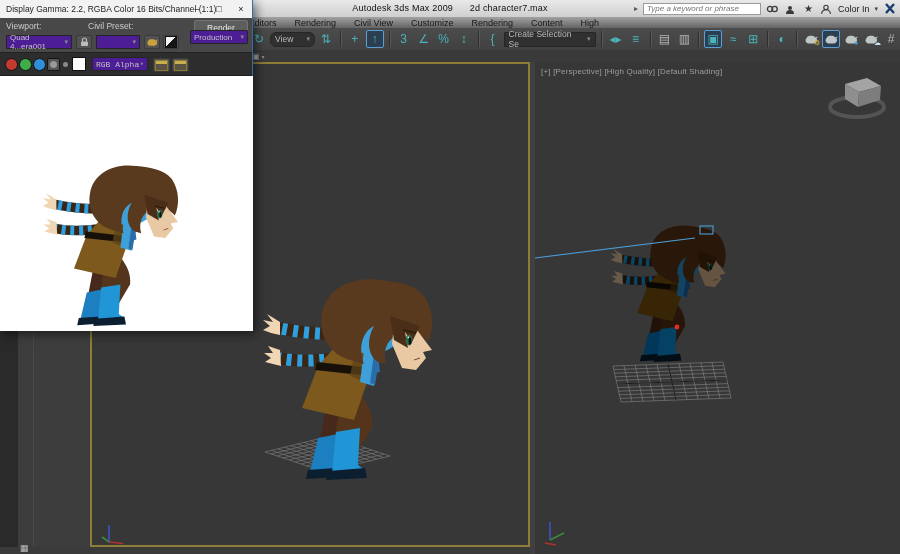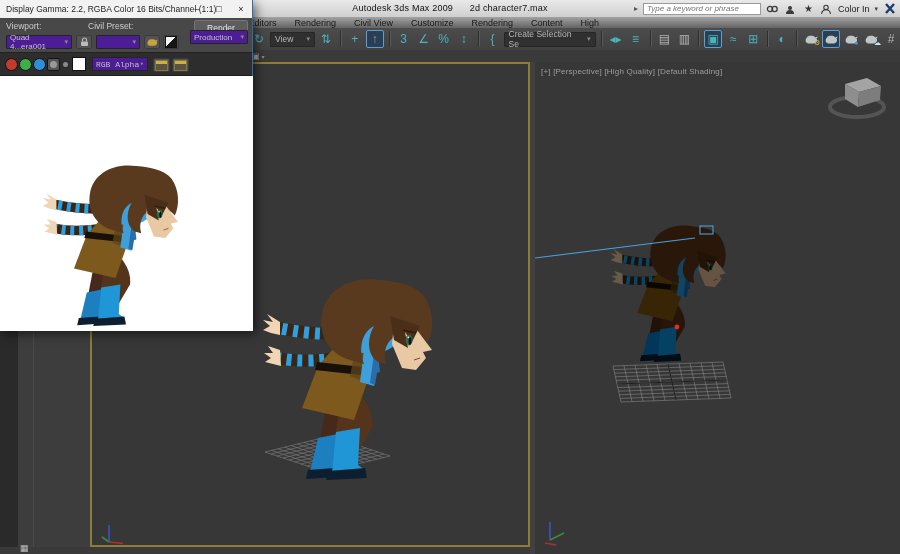--- a/index.html
+++ b/index.html
@@ -181,21 +181,21 @@
       <span class="menu-item">Rendering</span>
       <span class="menu-item">Civil View</span>
       <span class="menu-item">Customize</span>
       <span class="menu-item">Rendering</span>
       <span class="menu-item">Content</span>
       <span class="menu-item">High</span>
     </div>
 
   <div class="toolbar" id="toolbar">
       <span class="tb-icon">↻</span>
-      <span class="tb-dd" style="width: 50px;">
+      <span class="tb-dd" style="width: 50px; border-radius: 6px;">
         <span>View</span>
         <span class="car">▾</span>
       </span>
       <span class="tb-icon">⇅</span>
       <span class="tb-sep"></span>
       <span class="tb-icon">+</span>
       <span class="tb-icon hl">↑</span>
       <span class="tb-sep"></span>
       <span class="tb-icon">3</span>
       <span class="tb-icon">∠</span>

